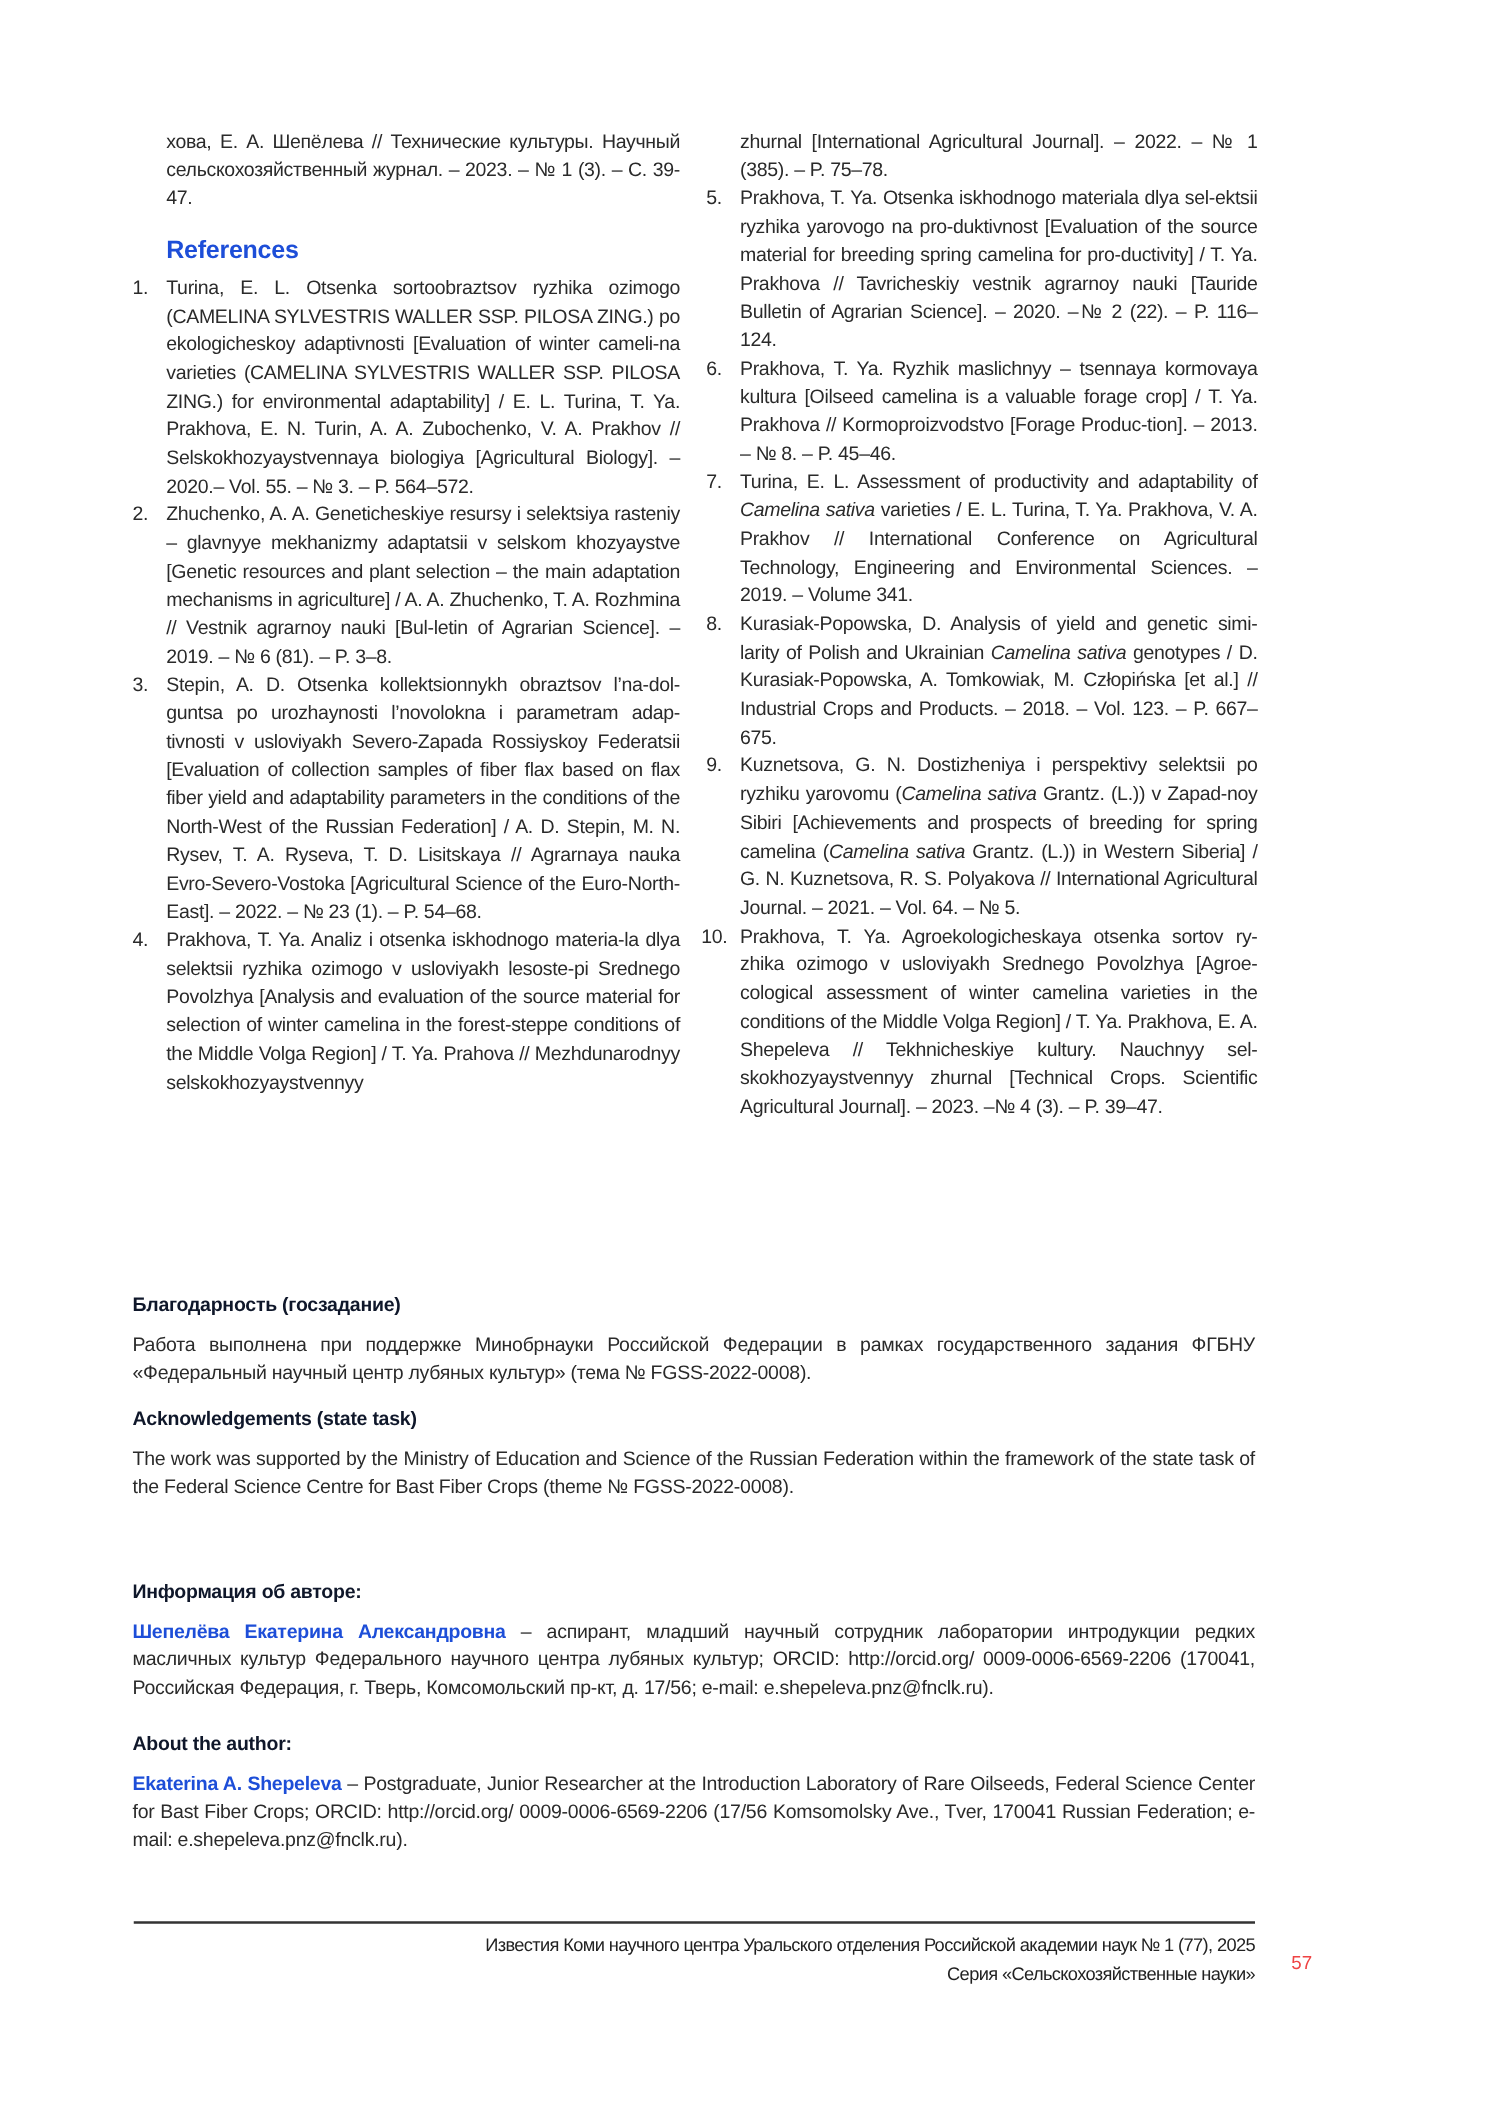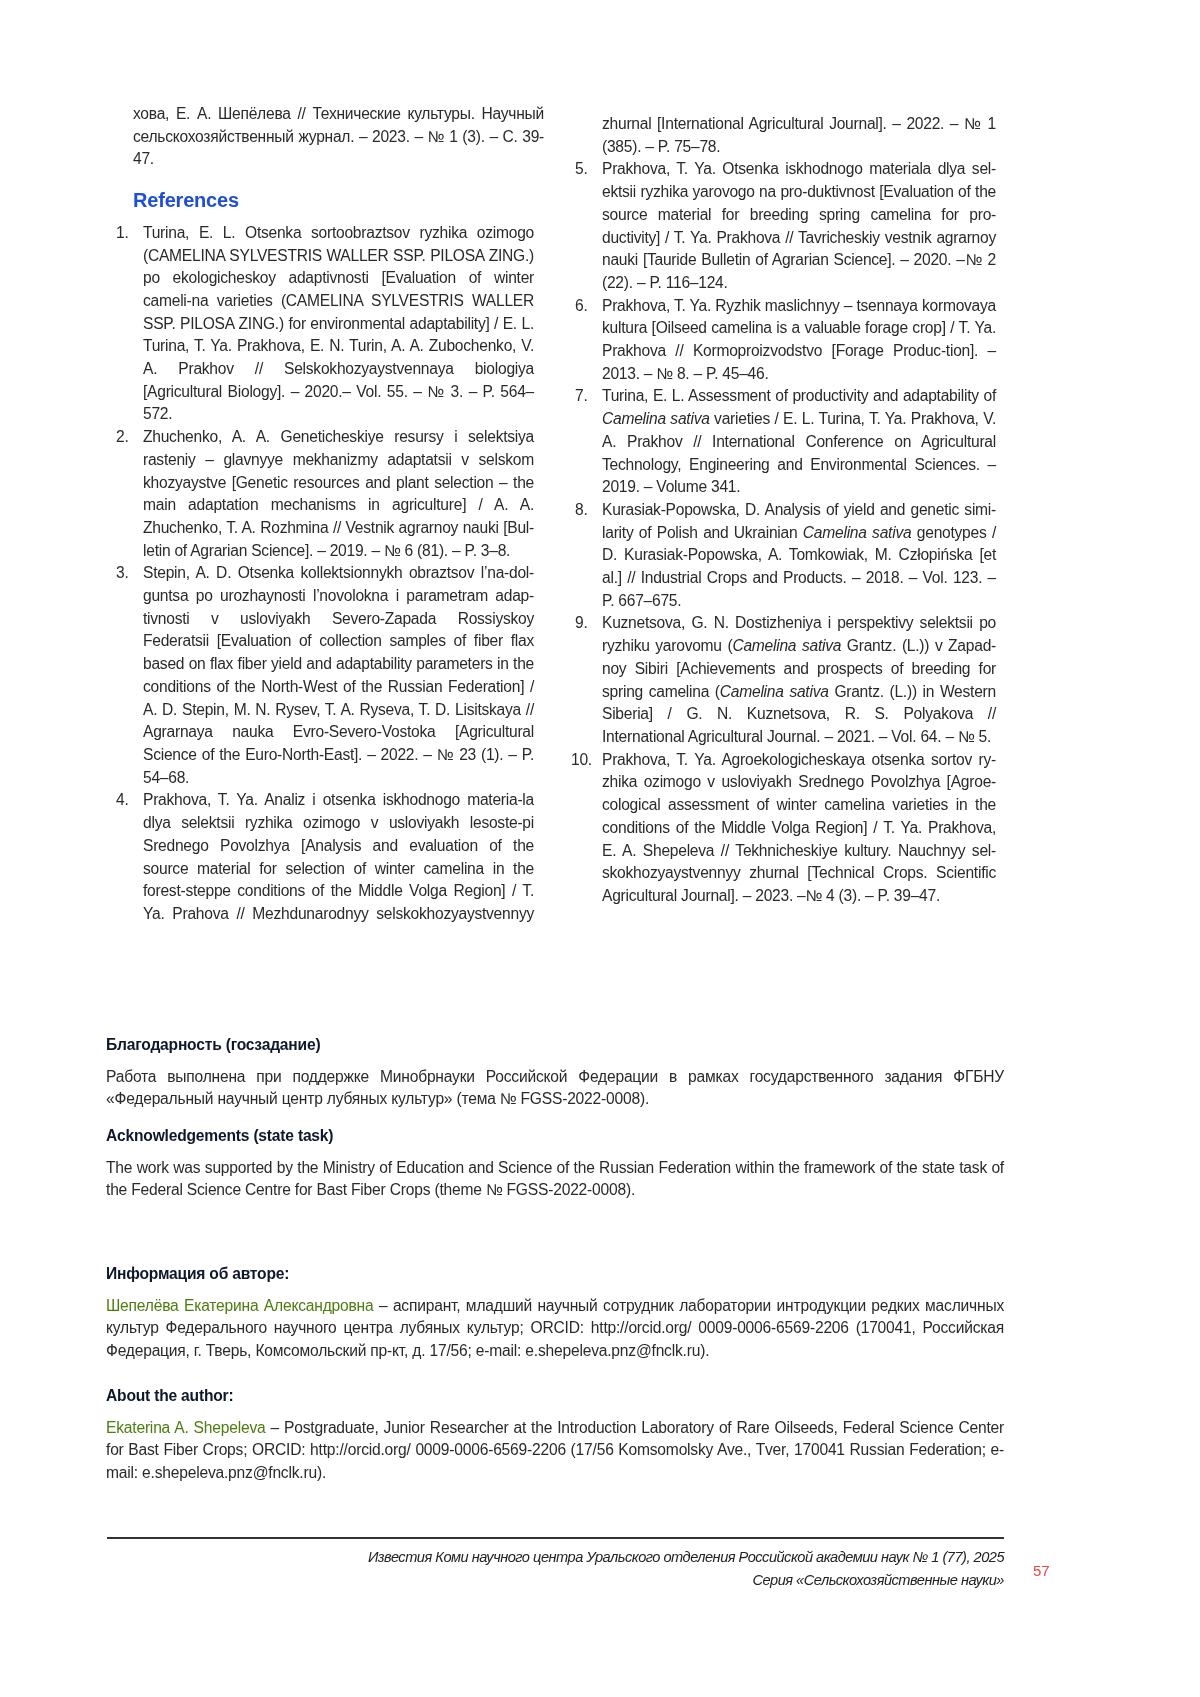--- a/index.html
+++ b/index.html
@@ -7,34 +7,34 @@
     width:1200px; height:1697px; position:relative; overflow:hidden;
     font-family:"Liberation Sans", "DejaVu Sans", sans-serif;
     color:#2a2a2a;
   }
   .col { position:absolute; top:103px; font-size:15.6px; line-height:22.7px; letter-spacing:-0.25px; }
   .col-left { left:106px; width:438px; }
   .col-right { left:565px; width:441px; }
   .para { text-align:justify; margin:0; }
   .indent { padding-left:27px; }
   .refs-heading { font-size:20px; font-weight:bold; margin:18px 0 8px 27px; letter-spacing:-0.2px; color:#1d4ed8; }
-  ol.refs { list-style:none; margin:10px; padding:0; }
+  ol.refs { list-style:none; margin:0; padding:0; }
   ol.refs li { position:relative; padding-left:27px; text-align:justify; }
   ol.refs li .num { position:absolute; left:0; top:0; }
   ol.refs li .txt i { font-style:italic; }
   .block { position:absolute; left:106px; width:898px; font-size:15.6px; line-height:22.7px; letter-spacing:-0.2px; }
   .block h4 { margin:0 0 9px 0; font-size:15.6px; font-weight:bold; color:#0f172a; }
   .block p { margin:0; text-align:justify; }
-  .block b { font-weight:normal; color:#4d7c0f; }
+  .block b { font-weight:bold; color:#1d4ed8; }
   .ack-ru { top:1034px; }
   .ack-en { top:1125px; }
   .auth-ru { top:1263px; }
   .auth-en { top:1385px; }
   .footer-rule { position:absolute; left:107px; top:1537px; width:897px; height:2px; background:#333; }
-  .footer { position:absolute; right:196px; top:1546px; text-align:right; font-size:14.6px; line-height:22.5px; letter-spacing:-0.5px; color:#222;font-style:italic; }
+  .footer { position:absolute; right:196px; top:1546px; text-align:right; font-size:14.6px; line-height:22.5px; letter-spacing:-0.5px; color:#222; }
   .page-num { position:absolute; left:1033px; top:1562px; font-size:15px; color:#ef4444; }
 </style>
 </head>
 <body>
 
 <div class="col col-left">
   <p class="para indent">хова, Е. А. Шепёлева // Технические культуры. Научный сельскохозяйственный журнал. – 2023. – № 1 (3). – С. 39-47.</p>
   <div class="refs-heading">References</div>
   <ol class="refs">
     <li><span class="num">1.</span><span class="txt">Turina, E. L. Otsenka sortoobraztsov ryzhika ozimogo (CAMELINA SYLVESTRIS WALLER SSP. PILOSA ZING.) po ekologicheskoy adaptivnosti [Evaluation of winter cameli-na varieties (CAMELINA SYLVESTRIS WALLER SSP. PILOSA ZING.) for environmental adaptability] / E. L. Turina, T. Ya. Prakhova, E. N. Turin, A. A. Zubochenko, V. A. Prakhov // Selskokhozyaystvennaya biologiya [Agricultural Biology]. – 2020.– Vol. 55. – № 3. – P. 564–572.</span></li>

